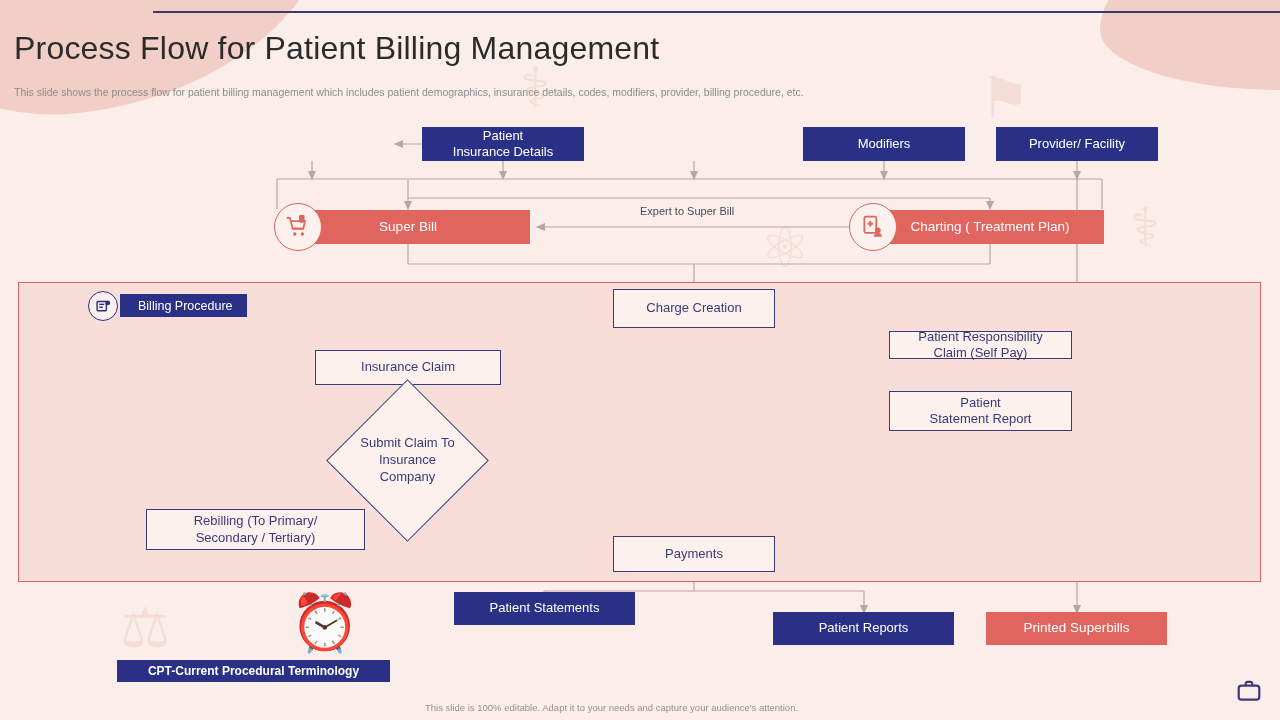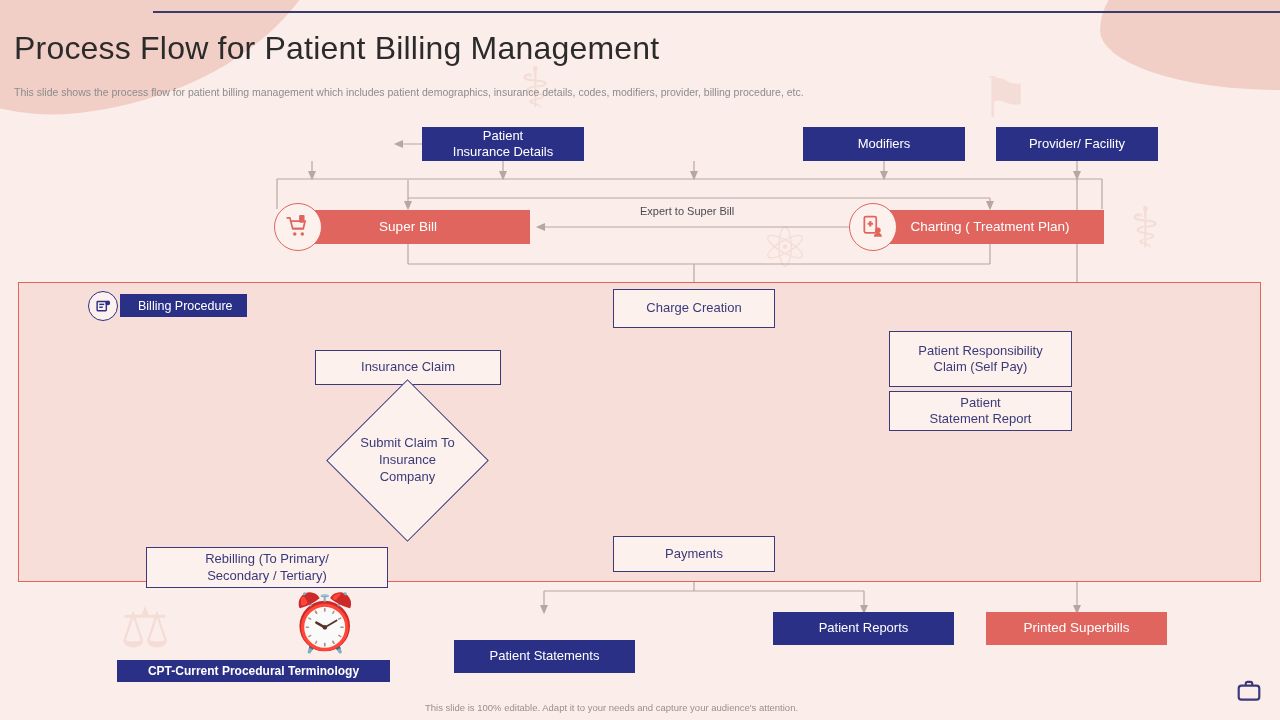--- a/index.html
+++ b/index.html
@@ -309,44 +309,44 @@
   <div class="wirelabel" style="left:640px;top:205px;">Expert to Super Bill</div>
 
   <div class="node outline" style="left:613px;top:289px;width:162px;height:39px;">
     <span>Charge Creation</span>
   </div>
 
   <div class="node outline" style="left:315px;top:350px;width:186px;height:35px;">
     <span>Insurance Claim</span>
   </div>
 
-  <div class="node outline" style="left:889px;top:331px;width:183px;height:56px;">
+  <div class="node outline" style="left:889px;top:331px;width:183px;height:28px;">
     <span>Patient Responsibility<br>Claim (Self Pay)</span>
   </div>
 
   <div class="node outline" style="left:889px;top:391px;width:183px;height:40px;">
     <span>Patient<br>Statement Report</span>
   </div>
 
   <div class="diamond" style="left:350px;top:403px;width:115px;height:115px;">
     <div class="dshape"></div>
     <div class="dlabel" style="left:-36px;right:-36px;">
       <span>Submit Claim To<br>Insurance<br>Company</span>
     </div>
   </div>
 
-  <div class="node outline" style="left:146px;top:547px;width:242px;height:41px;">
+  <div class="node outline" style="left:146px;top:509px;width:219px;height:41px;">
     <span>Rebilling  (To Primary/<br>Secondary / Tertiary)</span>
   </div>
 
   <div class="node outline" style="left:613px;top:536px;width:162px;height:36px;">
     <span>Payments</span>
   </div>
 
-  <div class="node blue" style="left:454px;top:640px;width:181px;height:33px;">
+  <div class="node blue" style="left:454px;top:592px;width:181px;height:33px;">
     <span>Patient Statements</span>
   </div>
   <div class="node blue" style="left:773px;top:612px;width:181px;height:33px;">
     <span>Patient Reports</span>
   </div>
   <div class="node red" style="left:986px;top:612px;width:181px;height:33px;">
     <span>Printed Superbills</span>
   </div>
 
   <div class="node legend" style="left:117px;top:660px;width:273px;height:22px;">

